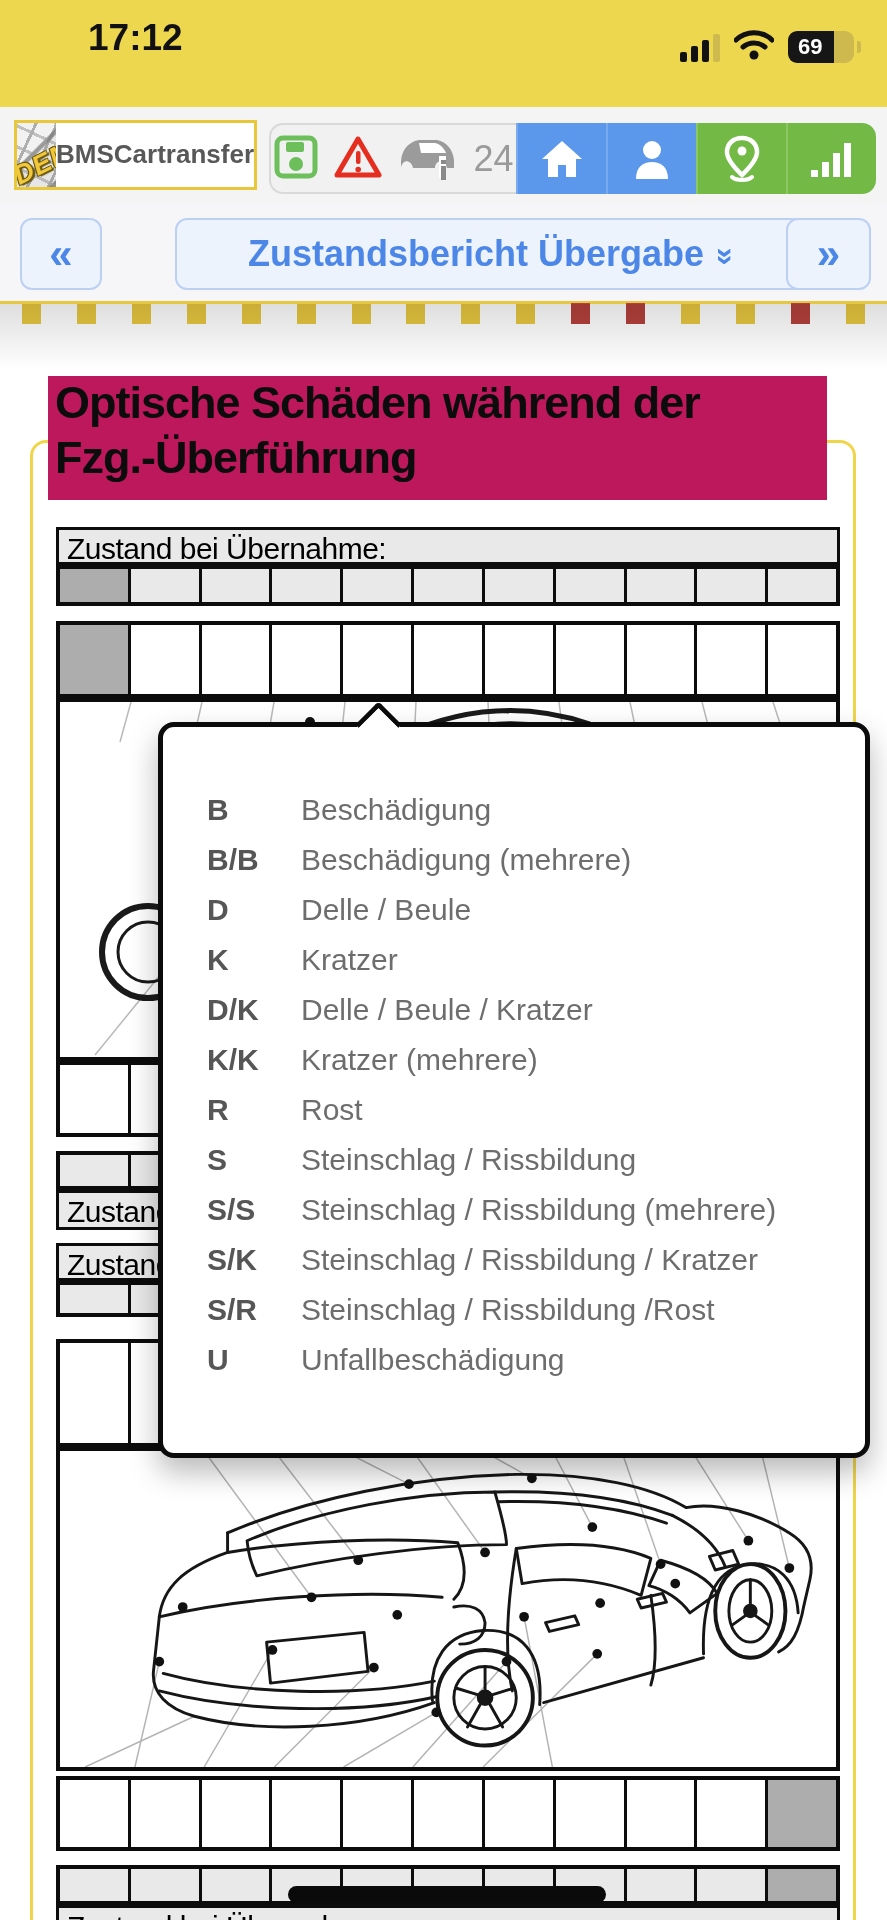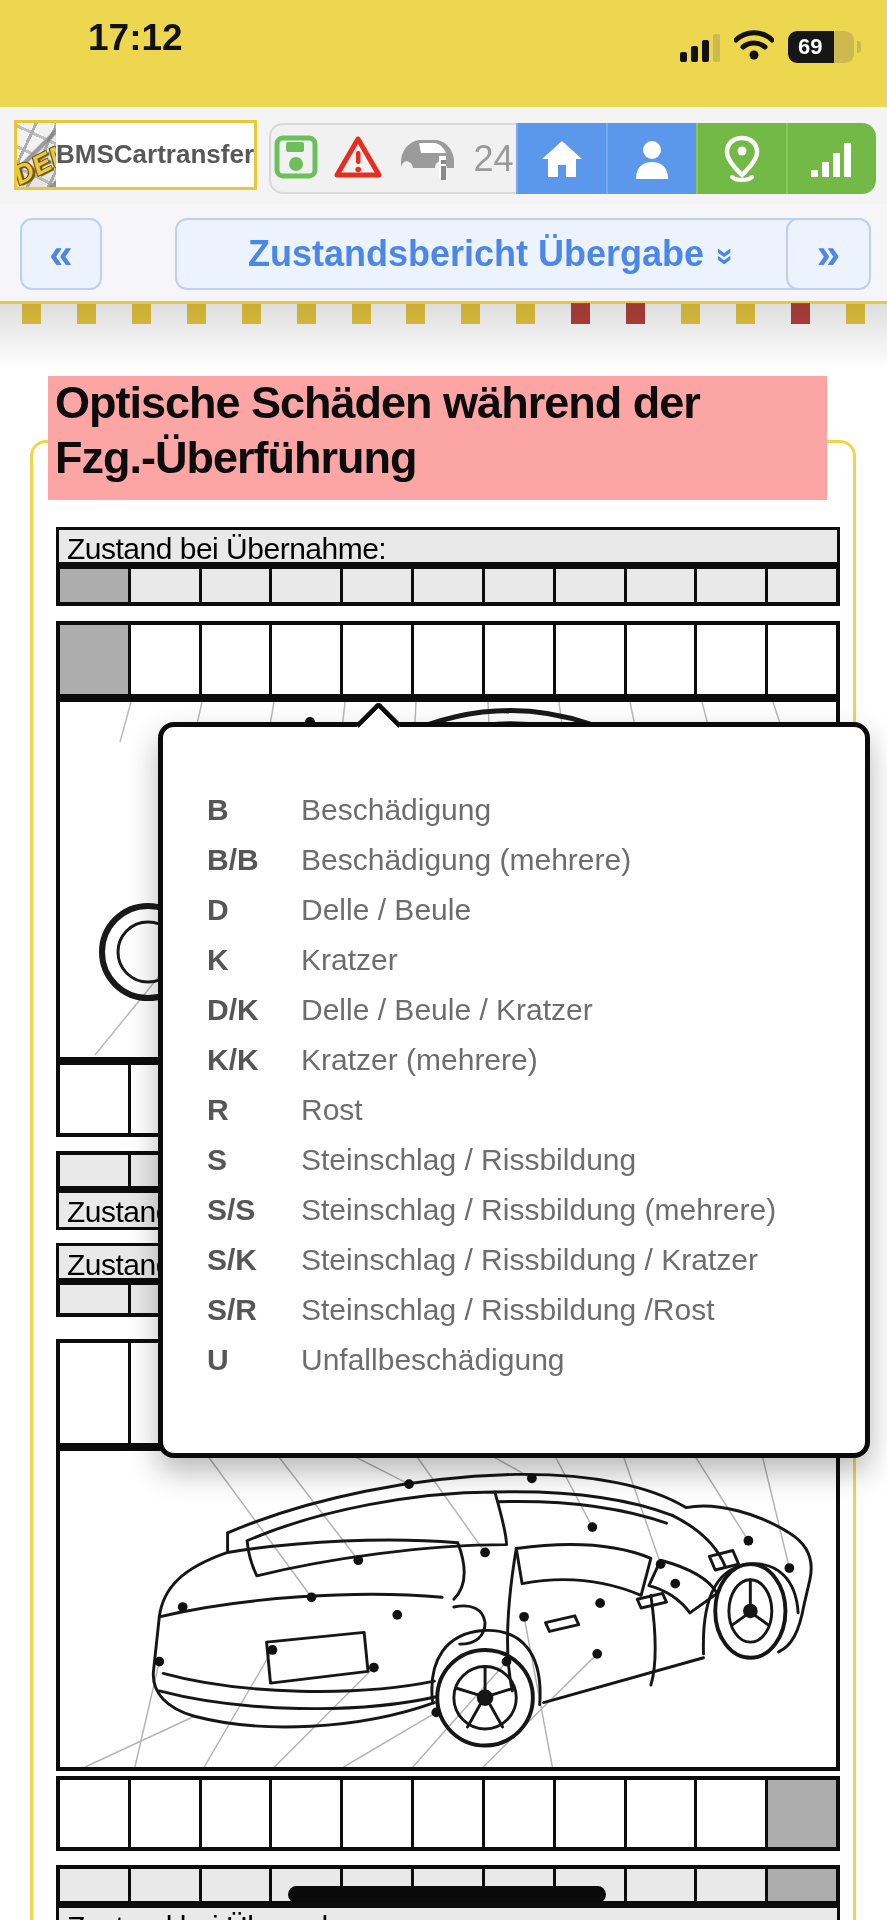--- a/index.html
+++ b/index.html
@@ -54,21 +54,21 @@
   .chev-down{display:inline-block;transform:rotate(90deg);font-size:32px;margin-top:4px;}
 
   .dashline{position:absolute;left:0;top:301px;width:887px;height:3px;background:#E7C73F;}
   .dashes{position:absolute;left:0;top:303px;width:887px;display:flex;justify-content:space-between;padding:0 22px;box-sizing:border-box;}
   .dash{width:19px;height:21px;background:#E7C73F;}
   .dash.red{background:#B5413C;}
   .fade{position:absolute;left:0;top:304px;width:887px;height:66px;
     background:linear-gradient(rgba(0,0,0,.13),rgba(0,0,0,0));}
 
   
-  .pagetitle{position:absolute;left:48px;top:376px;width:772px;margin:0;background:#fca5a5;z-index:6;
+  .pagetitle{position:absolute;left:48px;top:376px;width:772px;margin:0;background:#be185d;z-index:6;
     font-size:45px;font-weight:800;color:#0c0c0c;line-height:1.22;letter-spacing:-1px;padding:0 0 14px 7px;}
 
   
   .panel{position:absolute;left:30px;top:440px;width:826px;height:1490px;background:#fff;
     border:3px solid #EFD54A;border-bottom:none;border-radius:16px 16px 0 0;box-sizing:border-box;z-index:5;}
   .trow{position:absolute;left:23px;width:784px;box-sizing:border-box;}
   .thead{background:#E9E9E9;border:3px solid #0c0c0c;font-size:30px;color:#000;
     padding:2px 8px;letter-spacing:-0.5px;white-space:nowrap;overflow:hidden;}
   .cellrow{border:4px solid #0c0c0c;display:flex;}
   .cellrow .cell{flex:1;border-right:3px solid #0c0c0c;background:#fff;}

